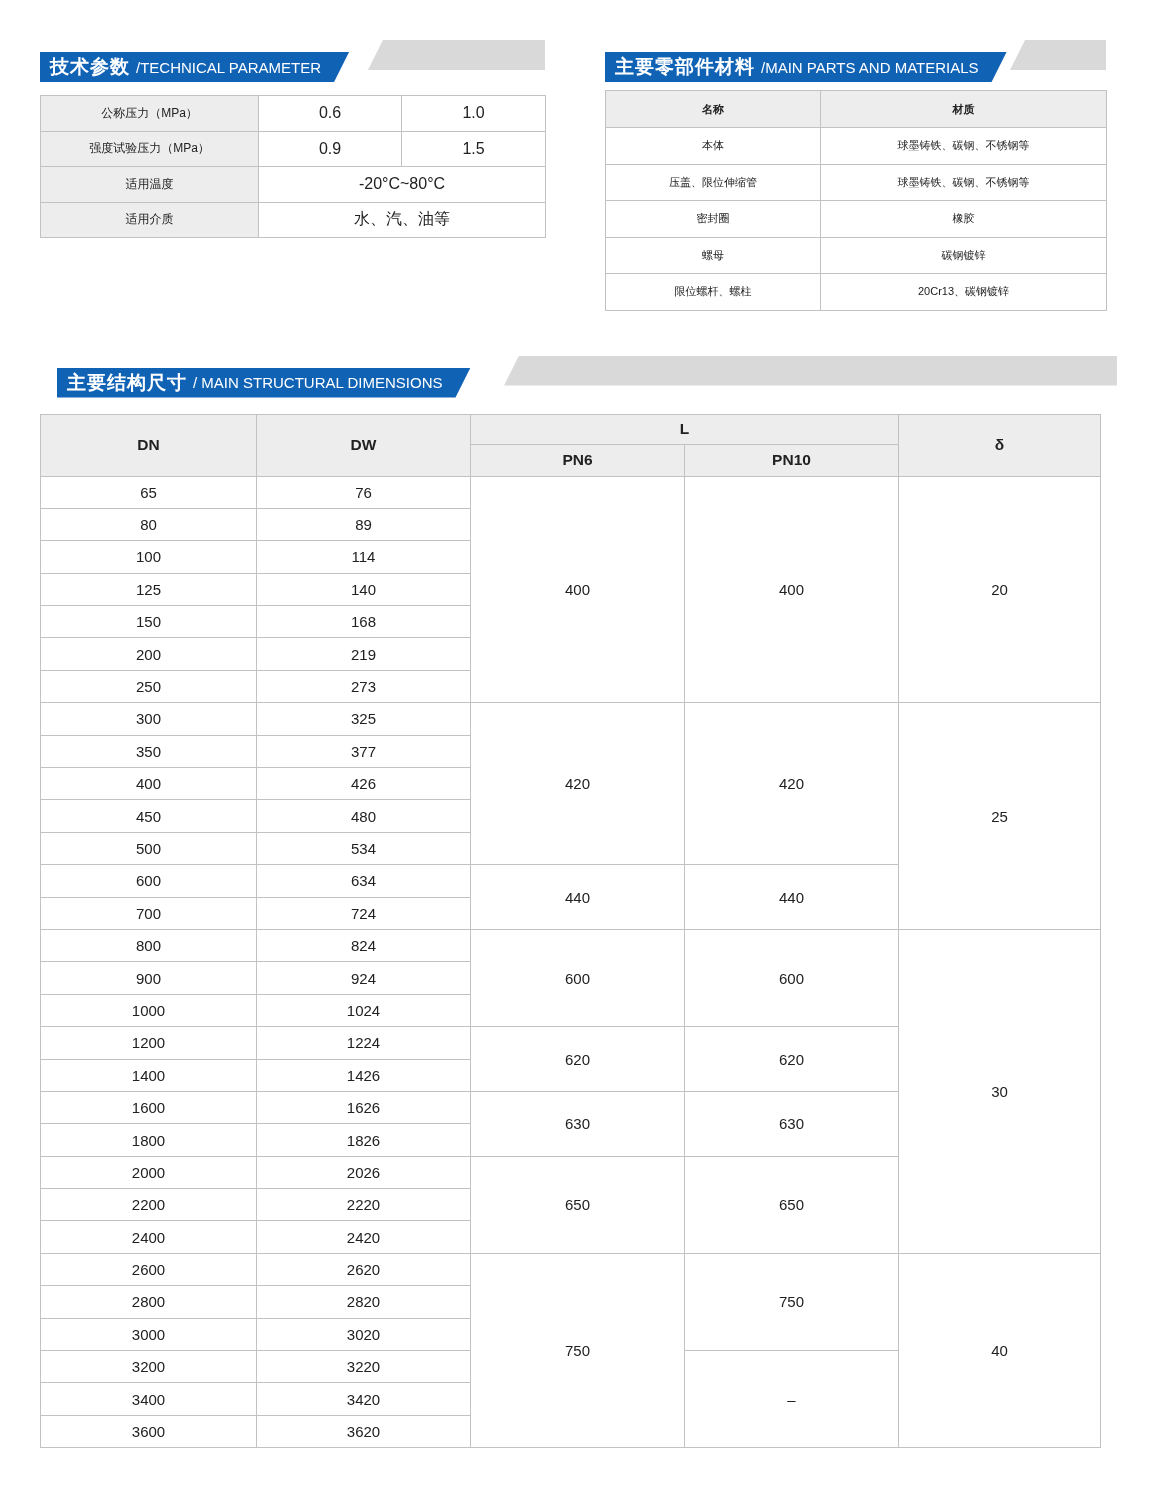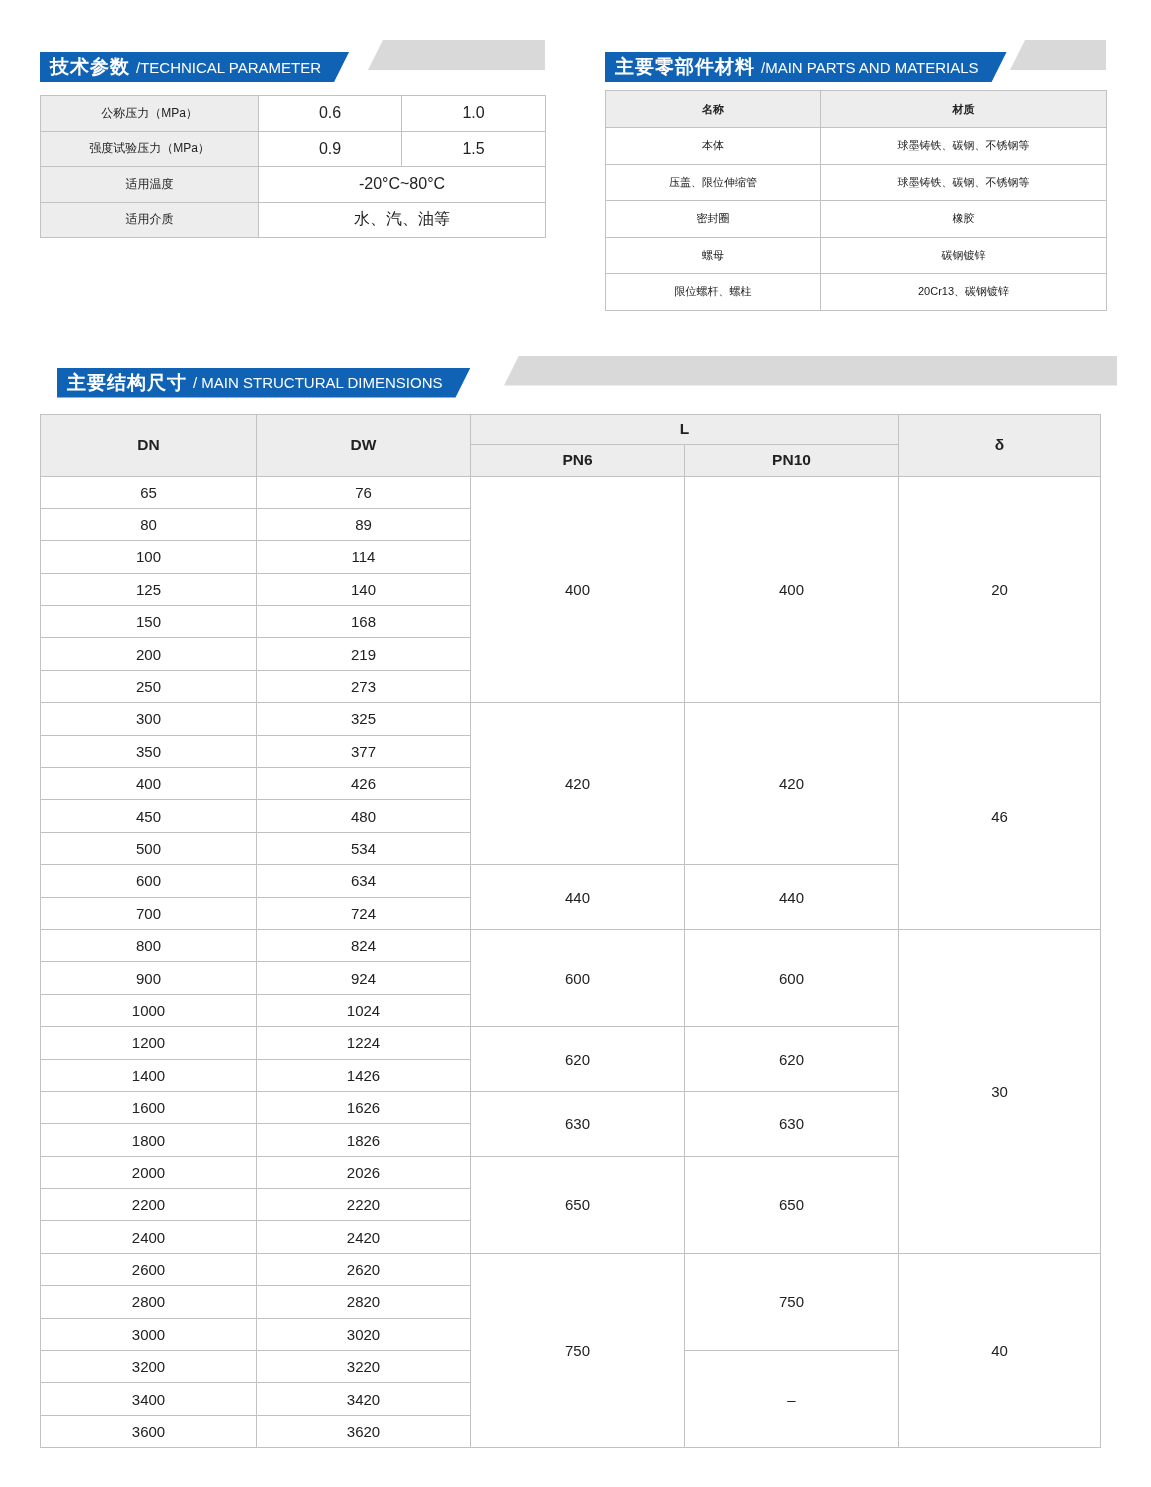--- a/index.html
+++ b/index.html
@@ -213,21 +213,21 @@
             </tr>
             <tr>
               <td>250</td>
               <td>273</td>
             </tr>
             <tr>
               <td>300</td>
               <td>325</td>
               <td rowspan="5">420</td>
               <td rowspan="5">420</td>
-              <td rowspan="7">46</td>
+              <td rowspan="7">25</td>
             </tr>
             <tr>
               <td>350</td>
               <td>377</td>
             </tr>
             <tr>
               <td>400</td>
               <td>426</td>
             </tr>
             <tr>

